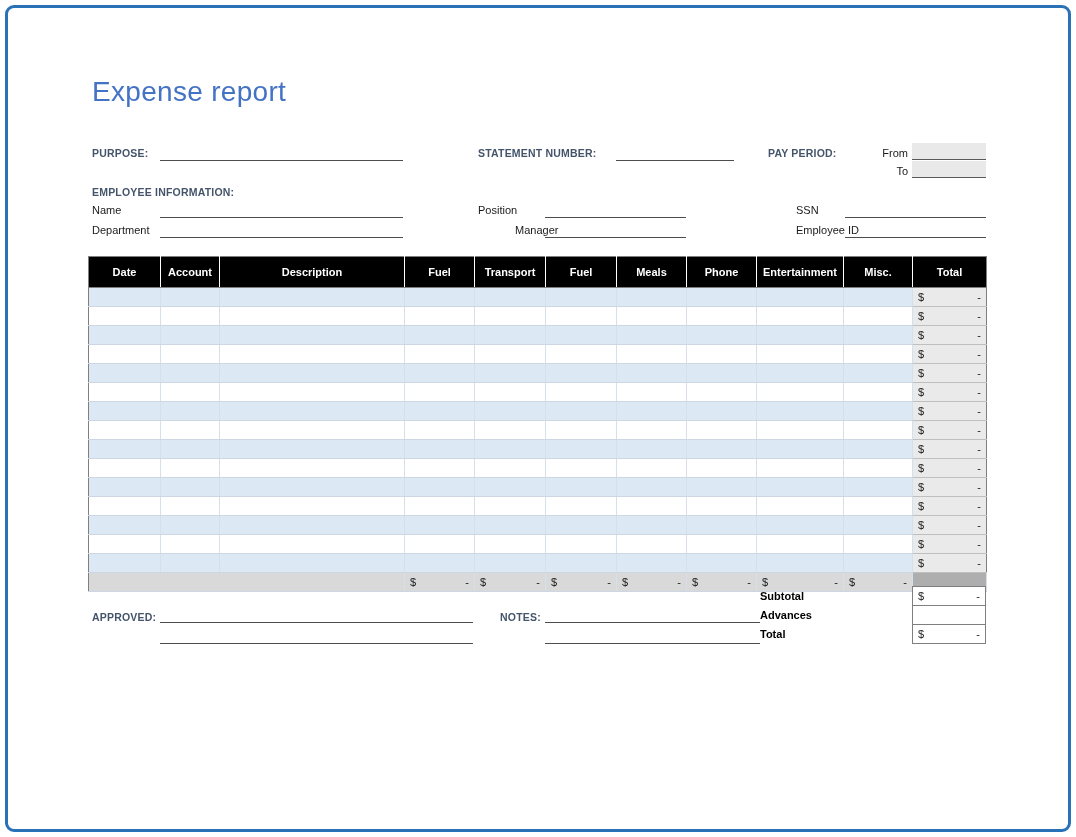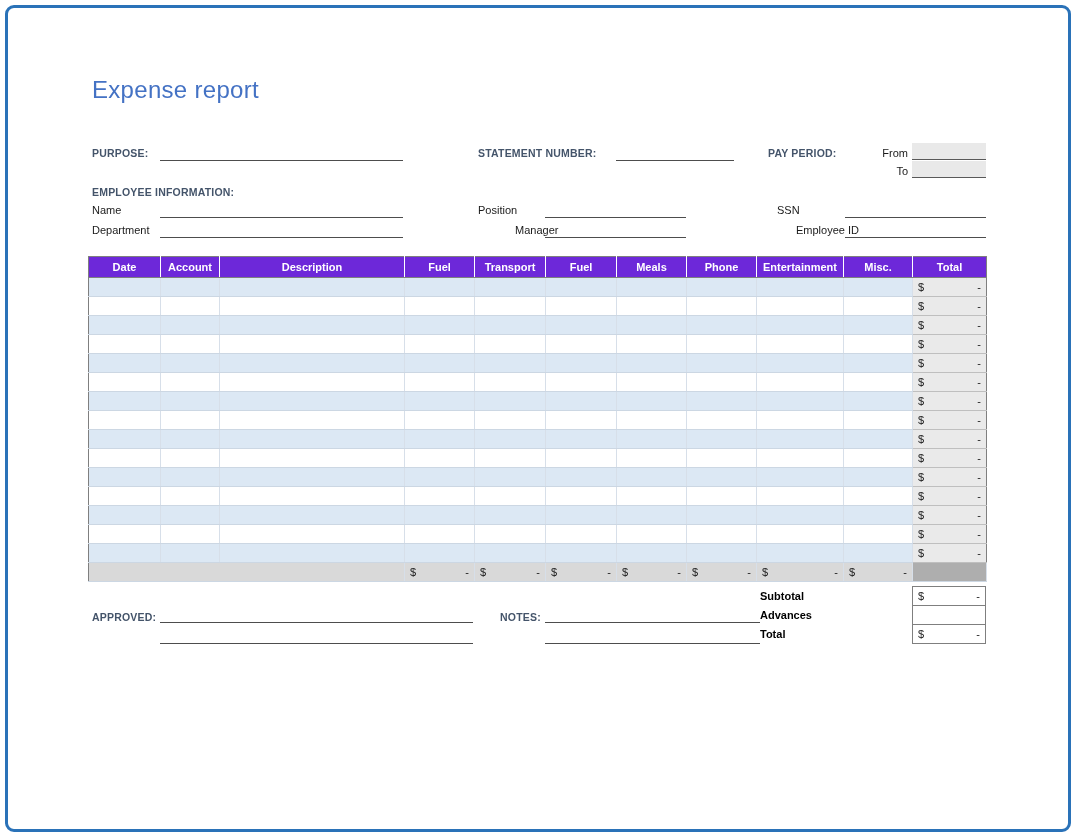--- a/index.html
+++ b/index.html
@@ -6,38 +6,38 @@
   html,body { background:#ffffff; }
   .page {
     position:relative; width:1076px; height:837px; background:#ffffff;
     font-family:"Liberation Sans", sans-serif; overflow:hidden;
   }
   .frame {
     position:absolute; left:5px; top:5px; right:5px; bottom:5px;
     border:3px solid #2a72b8; border-radius:9px; pointer-events:none;
   }
   .title {
-    position:absolute; left:92px; top:76px; font-size:24px; font-weight:400;
+    position:absolute; left:92px; top:76px; font-size:28px; font-weight:400;
     color:#4472c4; letter-spacing:0.3px;
   }
   .lab { position:absolute; font-size:11px; color:#1a1a1a; white-space:nowrap; line-height:13px; }
   .lab.hdr { font-weight:bold; color:#44546a; font-size:10.5px; letter-spacing:0.2px; }
   .lab.right { text-align:right; }
   .uline { position:absolute; height:0; border-bottom:1px solid #4d4d4d; }
   .graybox {
     position:absolute; left:912px; width:74px; height:17px;
     background:#e9e9e9; border-bottom:1px solid #595959;
   }
   table.expense {
     position:absolute; left:88px; top:256px; width:898px;
     border-collapse:collapse; table-layout:fixed; font-size:11px;
     border:1px solid #7f7f7f;
   }
   table.expense th {
-    height:21px; background:#6d28d9; color:#ffffff; font-weight:bold; font-size:11px;
+    height:31px; background:#000000; color:#ffffff; font-weight:bold; font-size:11px;
     text-align:center; border-right:1px solid rgba(255,255,255,0.45);
     border-bottom:1px solid #7f7f7f; overflow:hidden;
   }
   table.expense th:last-child { border-right:none; }
   table.expense tbody td {
     height:19px; border-right:1px solid #d7dfe9; border-bottom:1px solid #ccd7e3;
     overflow:hidden;
   }
   table.expense tbody tr.band td { background:#dce8f4; }
   table.expense tbody td.total-cell {
@@ -79,21 +79,21 @@
   <div class="graybox" style="top:143px;"></div>
   <div class="lab right" style="left:860px; top:165px; width:48px;">To</div>
   <div class="graybox" style="top:161px;"></div>
 
   <div class="lab hdr" style="left:92px; top:186px;">EMPLOYEE INFORMATION:</div>
 
   <div class="lab" style="left:92px; top:204px;">Name</div>
   <div class="uline" style="left:160px; top:217px; width:243px;"></div>
   <div class="lab" style="left:478px; top:204px;">Position</div>
   <div class="uline" style="left:545px; top:217px; width:141px;"></div>
-  <div class="lab" style="left:777px; top:204px;">SSN</div>
+  <div class="lab" style="left:796px; top:204px;">SSN</div>
   <div class="uline" style="left:845px; top:217px; width:141px;"></div>
 
   <div class="lab" style="left:92px; top:224px;">Department</div>
   <div class="uline" style="left:160px; top:237px; width:243px;"></div>
   <div class="lab" style="left:478px; top:224px;padding-left:37px;">Manager</div>
   <div class="uline" style="left:545px; top:237px; width:141px;"></div>
   <div class="lab" style="left:768px; top:224px;padding-left:28px;">Employee ID</div>
   <div class="uline" style="left:845px; top:237px; width:141px;"></div>
 
   <table class="expense">

